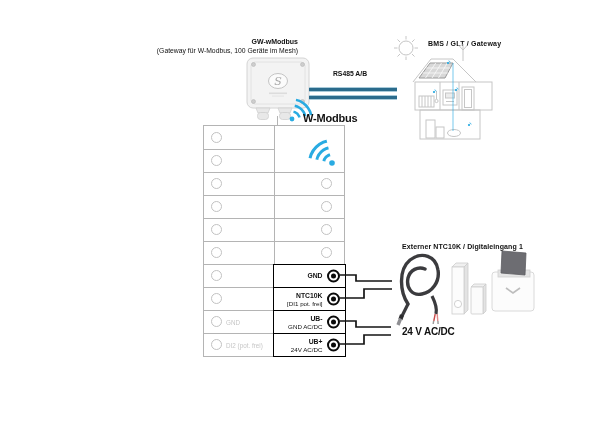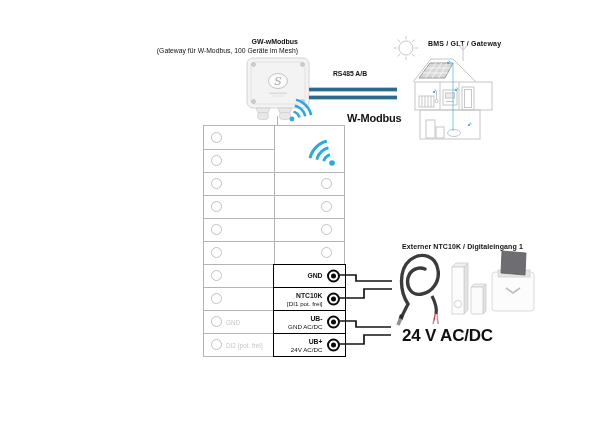--- a/index.html
+++ b/index.html
@@ -12,21 +12,21 @@
   .gw-title{font-size:7px;font-weight:bold;}
   .gw-sub{font-size:6.8px;margin-top:1px;}
 
   
   .rs485-label{left:304px;top:70px;width:92px;text-align:center;font-size:6.8px;font-weight:bold;}
   .bus-line{left:309px;width:88px;height:2.5px;background:#2a6b8c;
             border-top:1.2px solid #a9cbda;border-bottom:1.2px solid #a9cbda;}
   .bus1{top:87px;} .bus2{top:95px;}
 
   .bms-label{left:428px;top:40px;font-size:7px;font-weight:bold;letter-spacing:.2px;}
-  .wmodbus-label{left:303px;top:112px;font-size:11px;font-weight:bold;letter-spacing:-.2px;margin-left:44px;}
+  .wmodbus-label{left:303px;top:112px;font-size:11px;font-weight:bold;letter-spacing:-.2px;}
 
   .connector-v{left:277px;top:116px;width:1px;height:9px;background:#b4b4b4;}
 
   
   .tbl{left:203px;top:125px;width:140px;height:230px;border:1px solid #b4b4b4;}
   .hline{position:absolute;height:1px;background:#b4b4b4;left:0;width:140px;}
   .hline.half{width:70px;}
   .vline{position:absolute;left:70px;top:0;width:1px;height:230px;background:#b4b4b4;}
   .circ{position:absolute;width:11px;height:11px;border:1.2px solid #c2c2c2;border-radius:50%;
         background:#fff;box-sizing:border-box;}
@@ -40,21 +40,21 @@
   .term-label{font-size:6.8px;font-weight:bold;}
   .term-sub{font-size:6.2px;}
   .term-icon{position:absolute;right:5px;top:50%;transform:translateY(-50%);
              width:13px;height:13px;border:2px solid #0a0a0a;border-radius:50%;
              box-sizing:border-box;background:#fff;}
   .term-icon::after{content:"";position:absolute;left:50%;top:50%;width:5px;height:5px;
              margin:-2.5px 0 0 -2.5px;background:#0a0a0a;border-radius:50%;}
 
   
   .sensors-label{left:402px;top:243px;font-size:7px;font-weight:bold;letter-spacing:.1px;}
-  .power-label{left:402px;top:326px;font-size:17px;font-weight:bold;letter-spacing:-.2px;}
+  .power-label{left:402px;top:326px;font-size:10px;font-weight:bold;letter-spacing:-.2px;}
 </style>
 </head>
 <body>
 
 <div class="canvas">
 
   <div class="pos gw-labels">
     <div class="gw-title">GW-wModbus</div>
     <div class="gw-sub">(Gateway für W-Modbus, 100 Geräte im Mesh)</div>
   </div>

